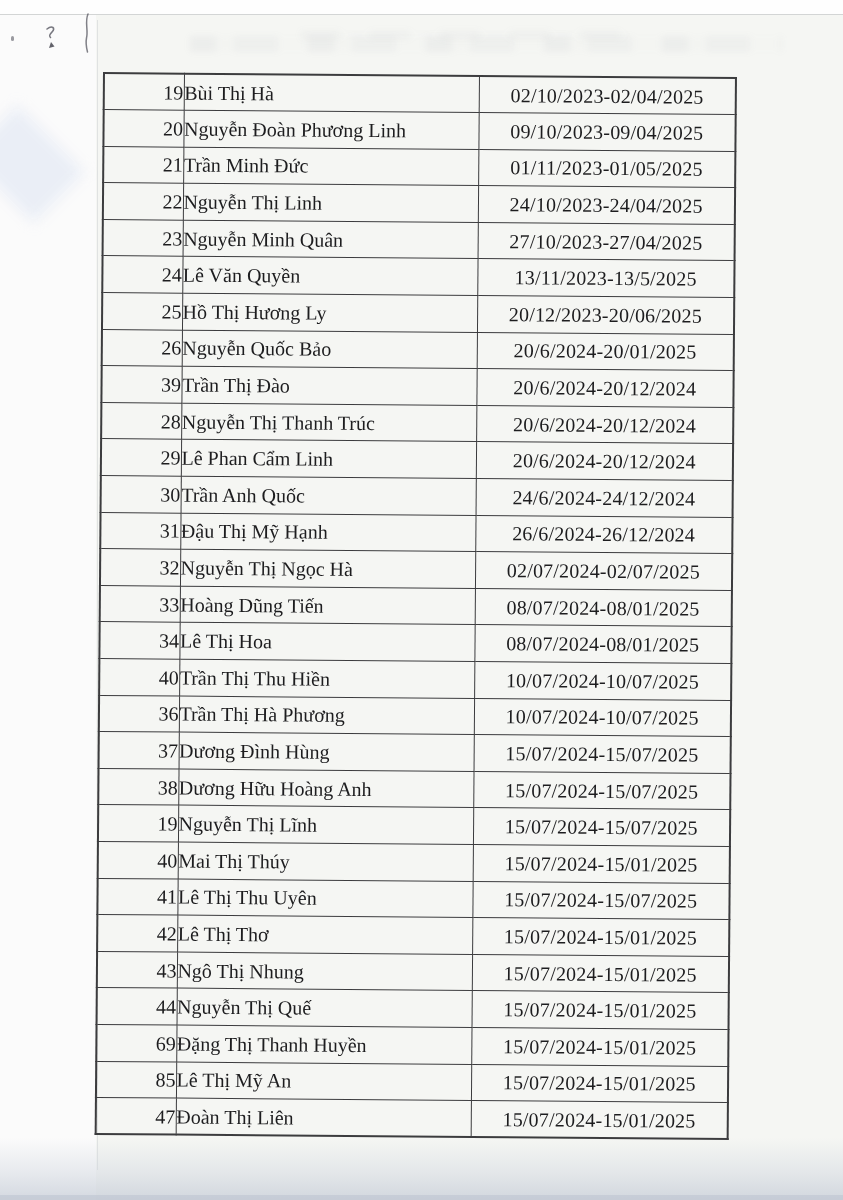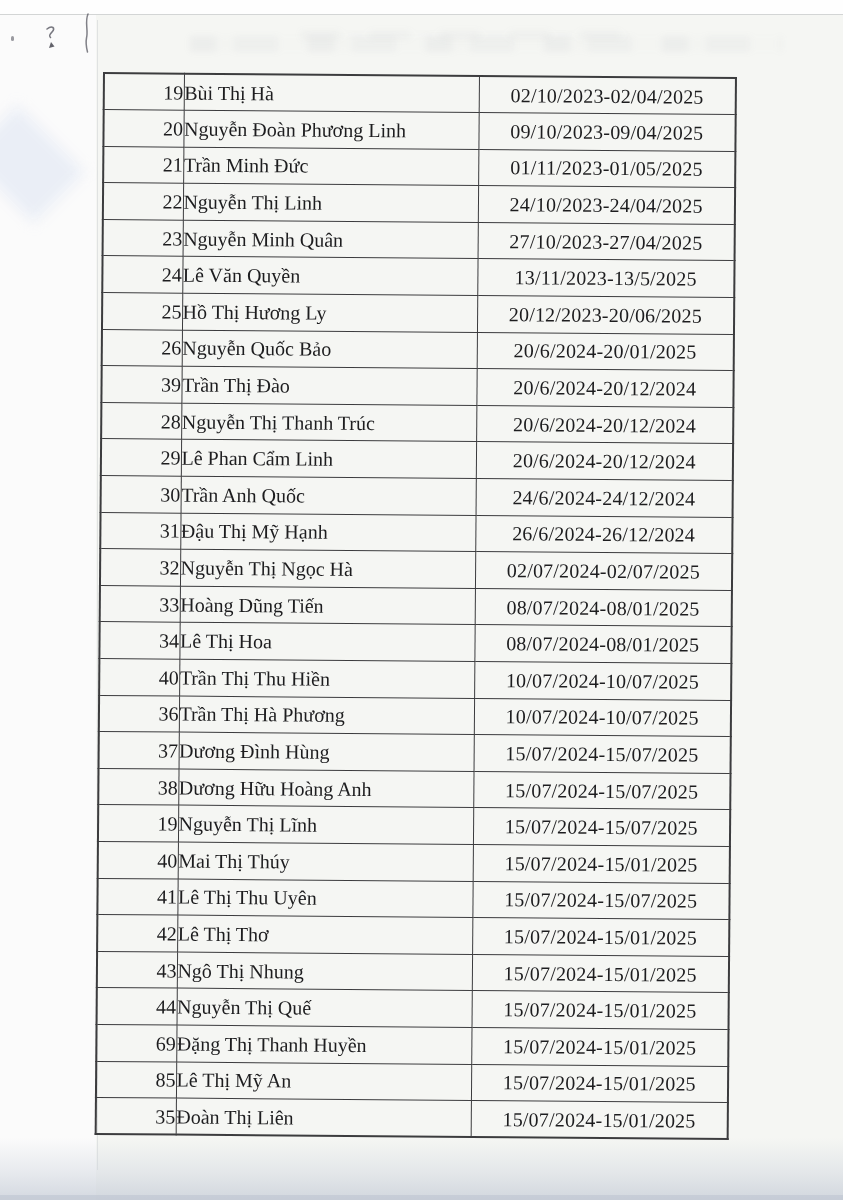--- a/index.html
+++ b/index.html
@@ -209,21 +209,21 @@
           <td class="c-no">69</td>
           <td class="c-name">Đặng Thị Thanh Huyền</td>
           <td class="c-date">15/07/2024-15/01/2025</td>
         </tr>
         <tr>
           <td class="c-no">85</td>
           <td class="c-name">Lê Thị Mỹ An</td>
           <td class="c-date">15/07/2024-15/01/2025</td>
         </tr>
         <tr>
-          <td class="c-no">35</td>
+          <td class="c-no">47</td>
           <td class="c-name">Đoàn Thị Liên</td>
           <td class="c-date">15/07/2024-15/01/2025</td>
         </tr>
       </tbody>
   </table>
 </div>
 
 <div class="bottom-band"></div>
 <div class="bottom-edge"></div>
 

